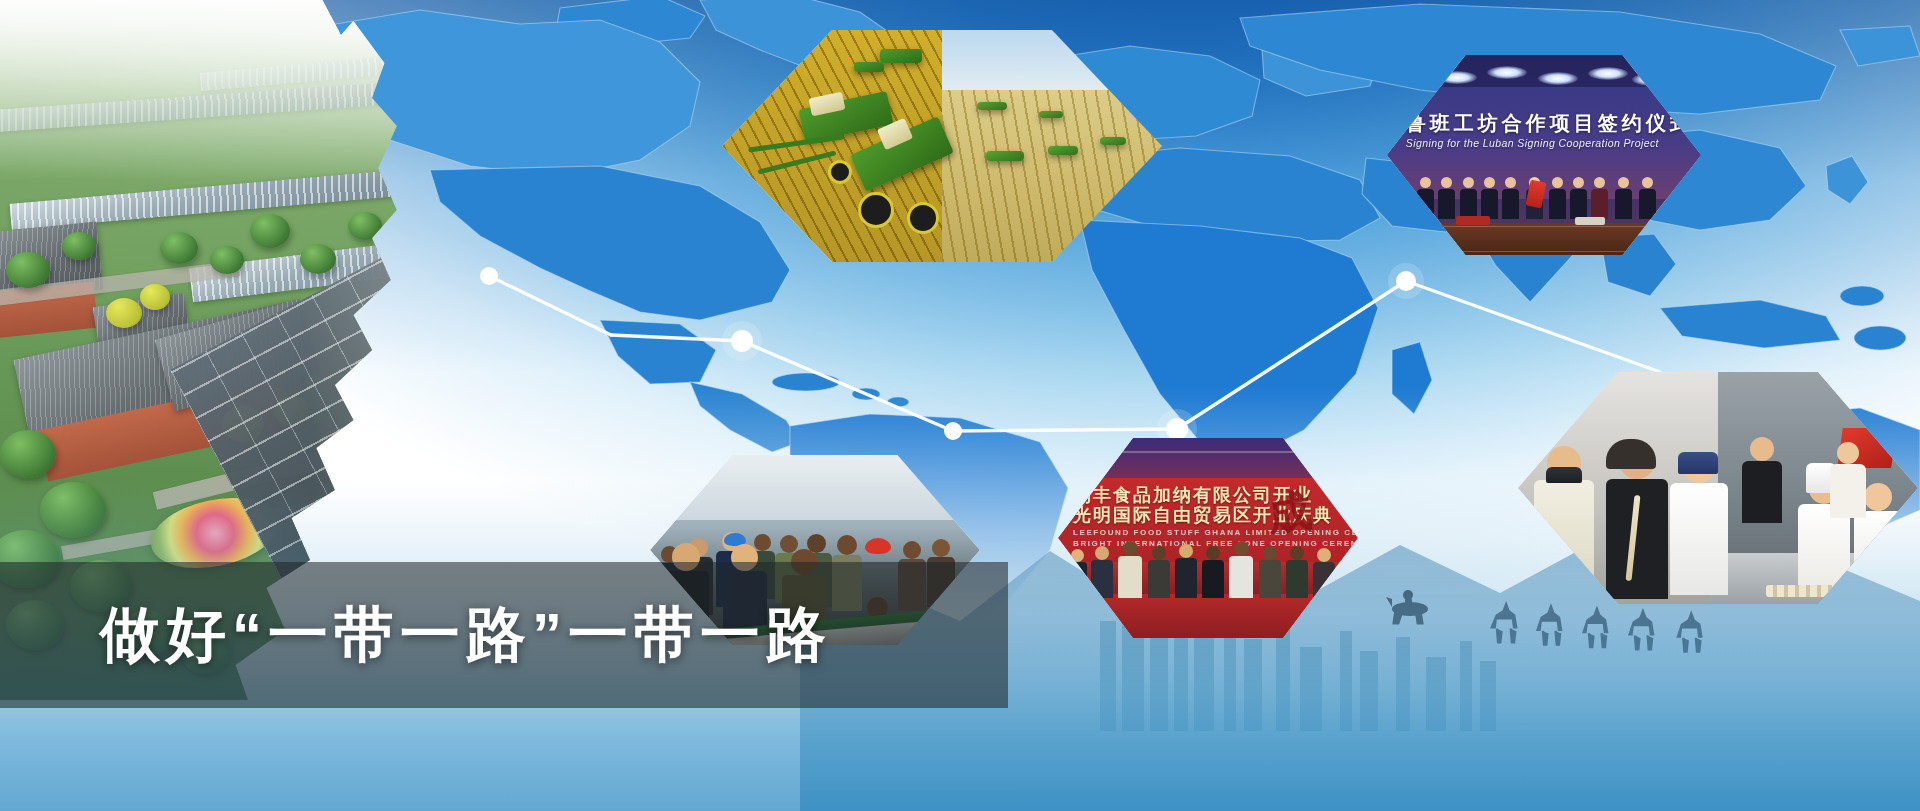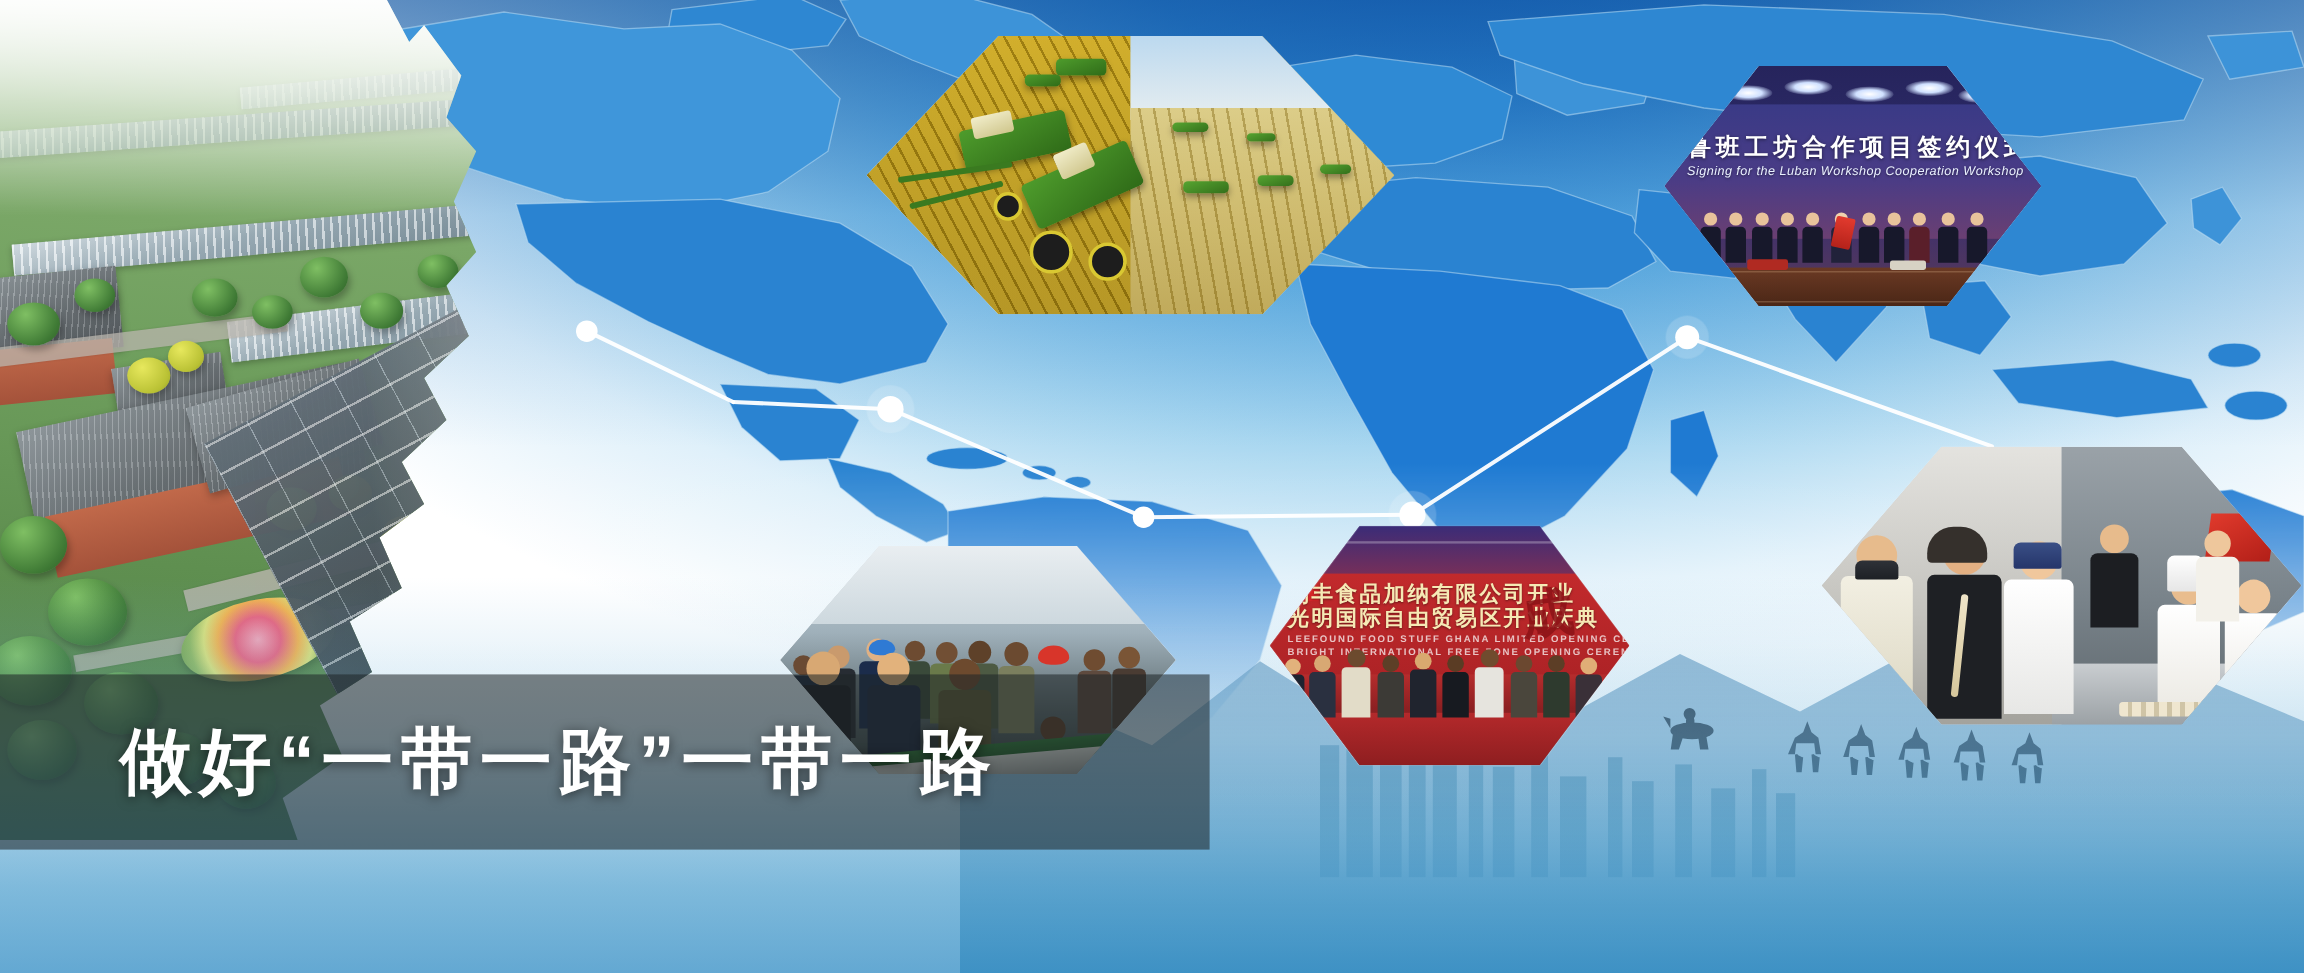--- a/index.html
+++ b/index.html
@@ -455,21 +455,21 @@
     <div class="hex-inner">
       <div class="lb-backdrop"></div>
       <div class="lb-lights">
         <div class="lb-spot" style="left:16%;top:30%"></div>
         <div class="lb-spot" style="left:32%;top:16%"></div>
         <div class="lb-spot" style="left:48%;top:34%"></div>
         <div class="lb-spot" style="left:64%;top:18%"></div>
         <div class="lb-spot" style="left:78%;top:36%"></div>
       </div>
       <div class="lb-title">鲁班工坊合作项目签约仪式</div>
-      <div class="lb-sub">Signing for the Luban Workshop Cooperation Workshop</div>
+      <div class="lb-sub">Signing for the Luban Signing Cooperation Project</div>
       <div class="lb-row">
         <div class="lb-p" style="left:2%">
             <div class="head"></div>
             <div class="body"></div>
           </div>
         <div class="lb-p" style="left:10%">
             <div class="head"></div>
             <div class="body"></div>
           </div>
         <div class="lb-p" style="left:18%">

